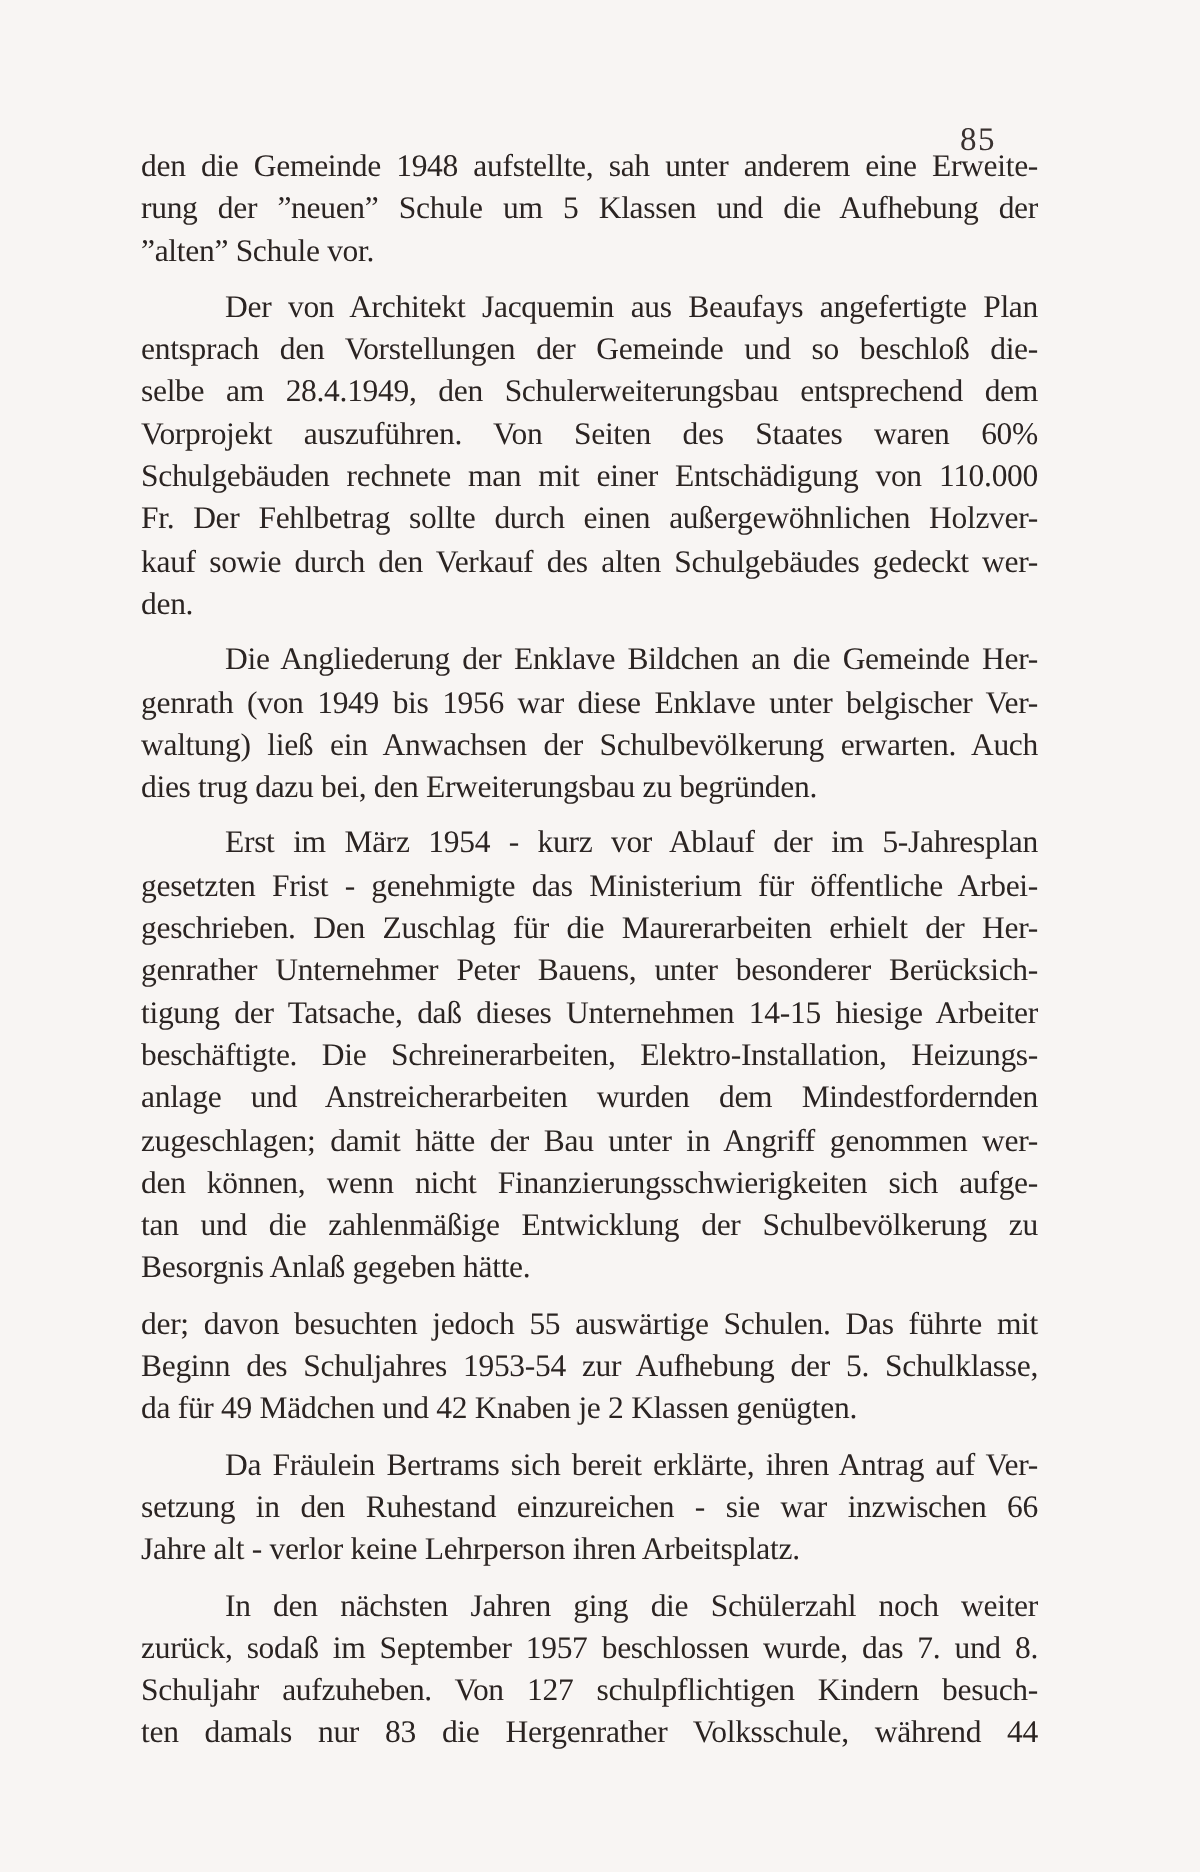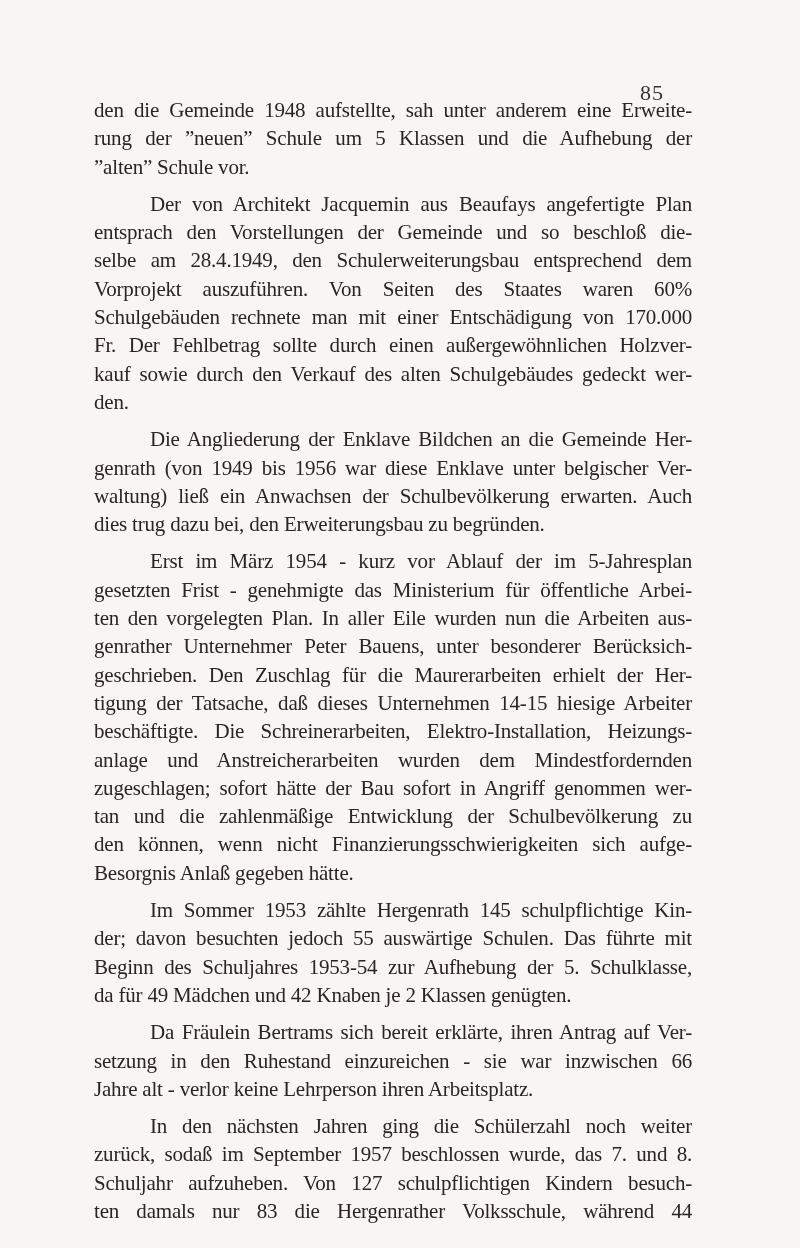--- a/index.html
+++ b/index.html
@@ -50,47 +50,45 @@
       <div class="para">
         <span class="line first">den die Gemeinde 1948 aufstellte, sah unter anderem eine Erweite-</span>
         <span class="line">rung der ”neuen” Schule um 5 Klassen und die Aufhebung der</span>
         <span class="line last">”alten” Schule vor.</span>
       </div>
       <div class="para indent">
         <span class="line first">Der von Architekt Jacquemin aus Beaufays angefertigte Plan</span>
         <span class="line">entsprach den Vorstellungen der Gemeinde und so beschloß die-</span>
         <span class="line">selbe am 28.4.1949, den Schulerweiterungsbau entsprechend dem</span>
         <span class="line">Vorprojekt auszuführen. Von Seiten des Staates waren 60%</span>
-        <span class="line">Schulgebäuden rechnete man mit einer Entschädigung von 170.000</span>
+        <span class="line">Schulgebäuden rechnete man mit einer Entschädigung von 110.000</span>
         <span class="line">Fr. Der Fehlbetrag sollte durch einen außergewöhnlichen Holzver-</span>
         <span class="line">kauf sowie durch den Verkauf des alten Schulgebäudes gedeckt wer-</span>
         <span class="line last">den.</span>
       </div>
       <div class="para indent">
         <span class="line first">Die Angliederung der Enklave Bildchen an die Gemeinde Her-</span>
         <span class="line">genrath (von 1949 bis 1956 war diese Enklave unter belgischer Ver-</span>
         <span class="line">waltung) ließ ein Anwachsen der Schulbevölkerung erwarten. Auch</span>
         <span class="line last">dies trug dazu bei, den Erweiterungsbau zu begründen.</span>
       </div>
       <div class="para indent">
         <span class="line first">Erst im März 1954 - kurz vor Ablauf der im 5-Jahresplan</span>
         <span class="line">gesetzten Frist - genehmigte das Ministerium für öffentliche Arbei-</span>
-        <span class="line">ten den vorgelegten Plan. In aller Eile wurden nun die Arbeiten aus-</span>
+        <span class="line">geschrieben. Den Zuschlag für die Maurerarbeiten erhielt der Her-</span>
         <span class="line">genrather Unternehmer Peter Bauens, unter besonderer Berücksich-</span>
-        <span class="line">geschrieben. Den Zuschlag für die Maurerarbeiten erhielt der Her-</span>
         <span class="line">tigung der Tatsache, daß dieses Unternehmen 14-15 hiesige Arbeiter</span>
         <span class="line">beschäftigte. Die Schreinerarbeiten, Elektro-Installation, Heizungs-</span>
         <span class="line">anlage und Anstreicherarbeiten wurden dem Mindestfordernden</span>
-        <span class="line">zugeschlagen; sofort hätte der Bau sofort in Angriff genommen wer-</span>
+        <span class="line">zugeschlagen; damit hätte der Bau unter in Angriff genommen wer-</span>
+        <span class="line">den können, wenn nicht Finanzierungsschwierigkeiten sich aufge-</span>
         <span class="line">tan und die zahlenmäßige Entwicklung der Schulbevölkerung zu</span>
-        <span class="line">den können, wenn nicht Finanzierungsschwierigkeiten sich aufge-</span>
         <span class="line last">Besorgnis Anlaß gegeben hätte.</span>
       </div>
       <div class="para indent">
-        <span class="line first">Im Sommer 1953 zählte Hergenrath 145 schulpflichtige Kin-</span>
         <span class="line">der; davon besuchten jedoch 55 auswärtige Schulen. Das führte mit</span>
         <span class="line">Beginn des Schuljahres 1953-54 zur Aufhebung der 5. Schulklasse,</span>
         <span class="line last">da für 49 Mädchen und 42 Knaben je 2 Klassen genügten.</span>
       </div>
       <div class="para indent">
         <span class="line first">Da Fräulein Bertrams sich bereit erklärte, ihren Antrag auf Ver-</span>
         <span class="line">setzung in den Ruhestand einzureichen - sie war inzwischen 66</span>
         <span class="line last">Jahre alt - verlor keine Lehrperson ihren Arbeitsplatz.</span>
       </div>
       <div class="para indent">

